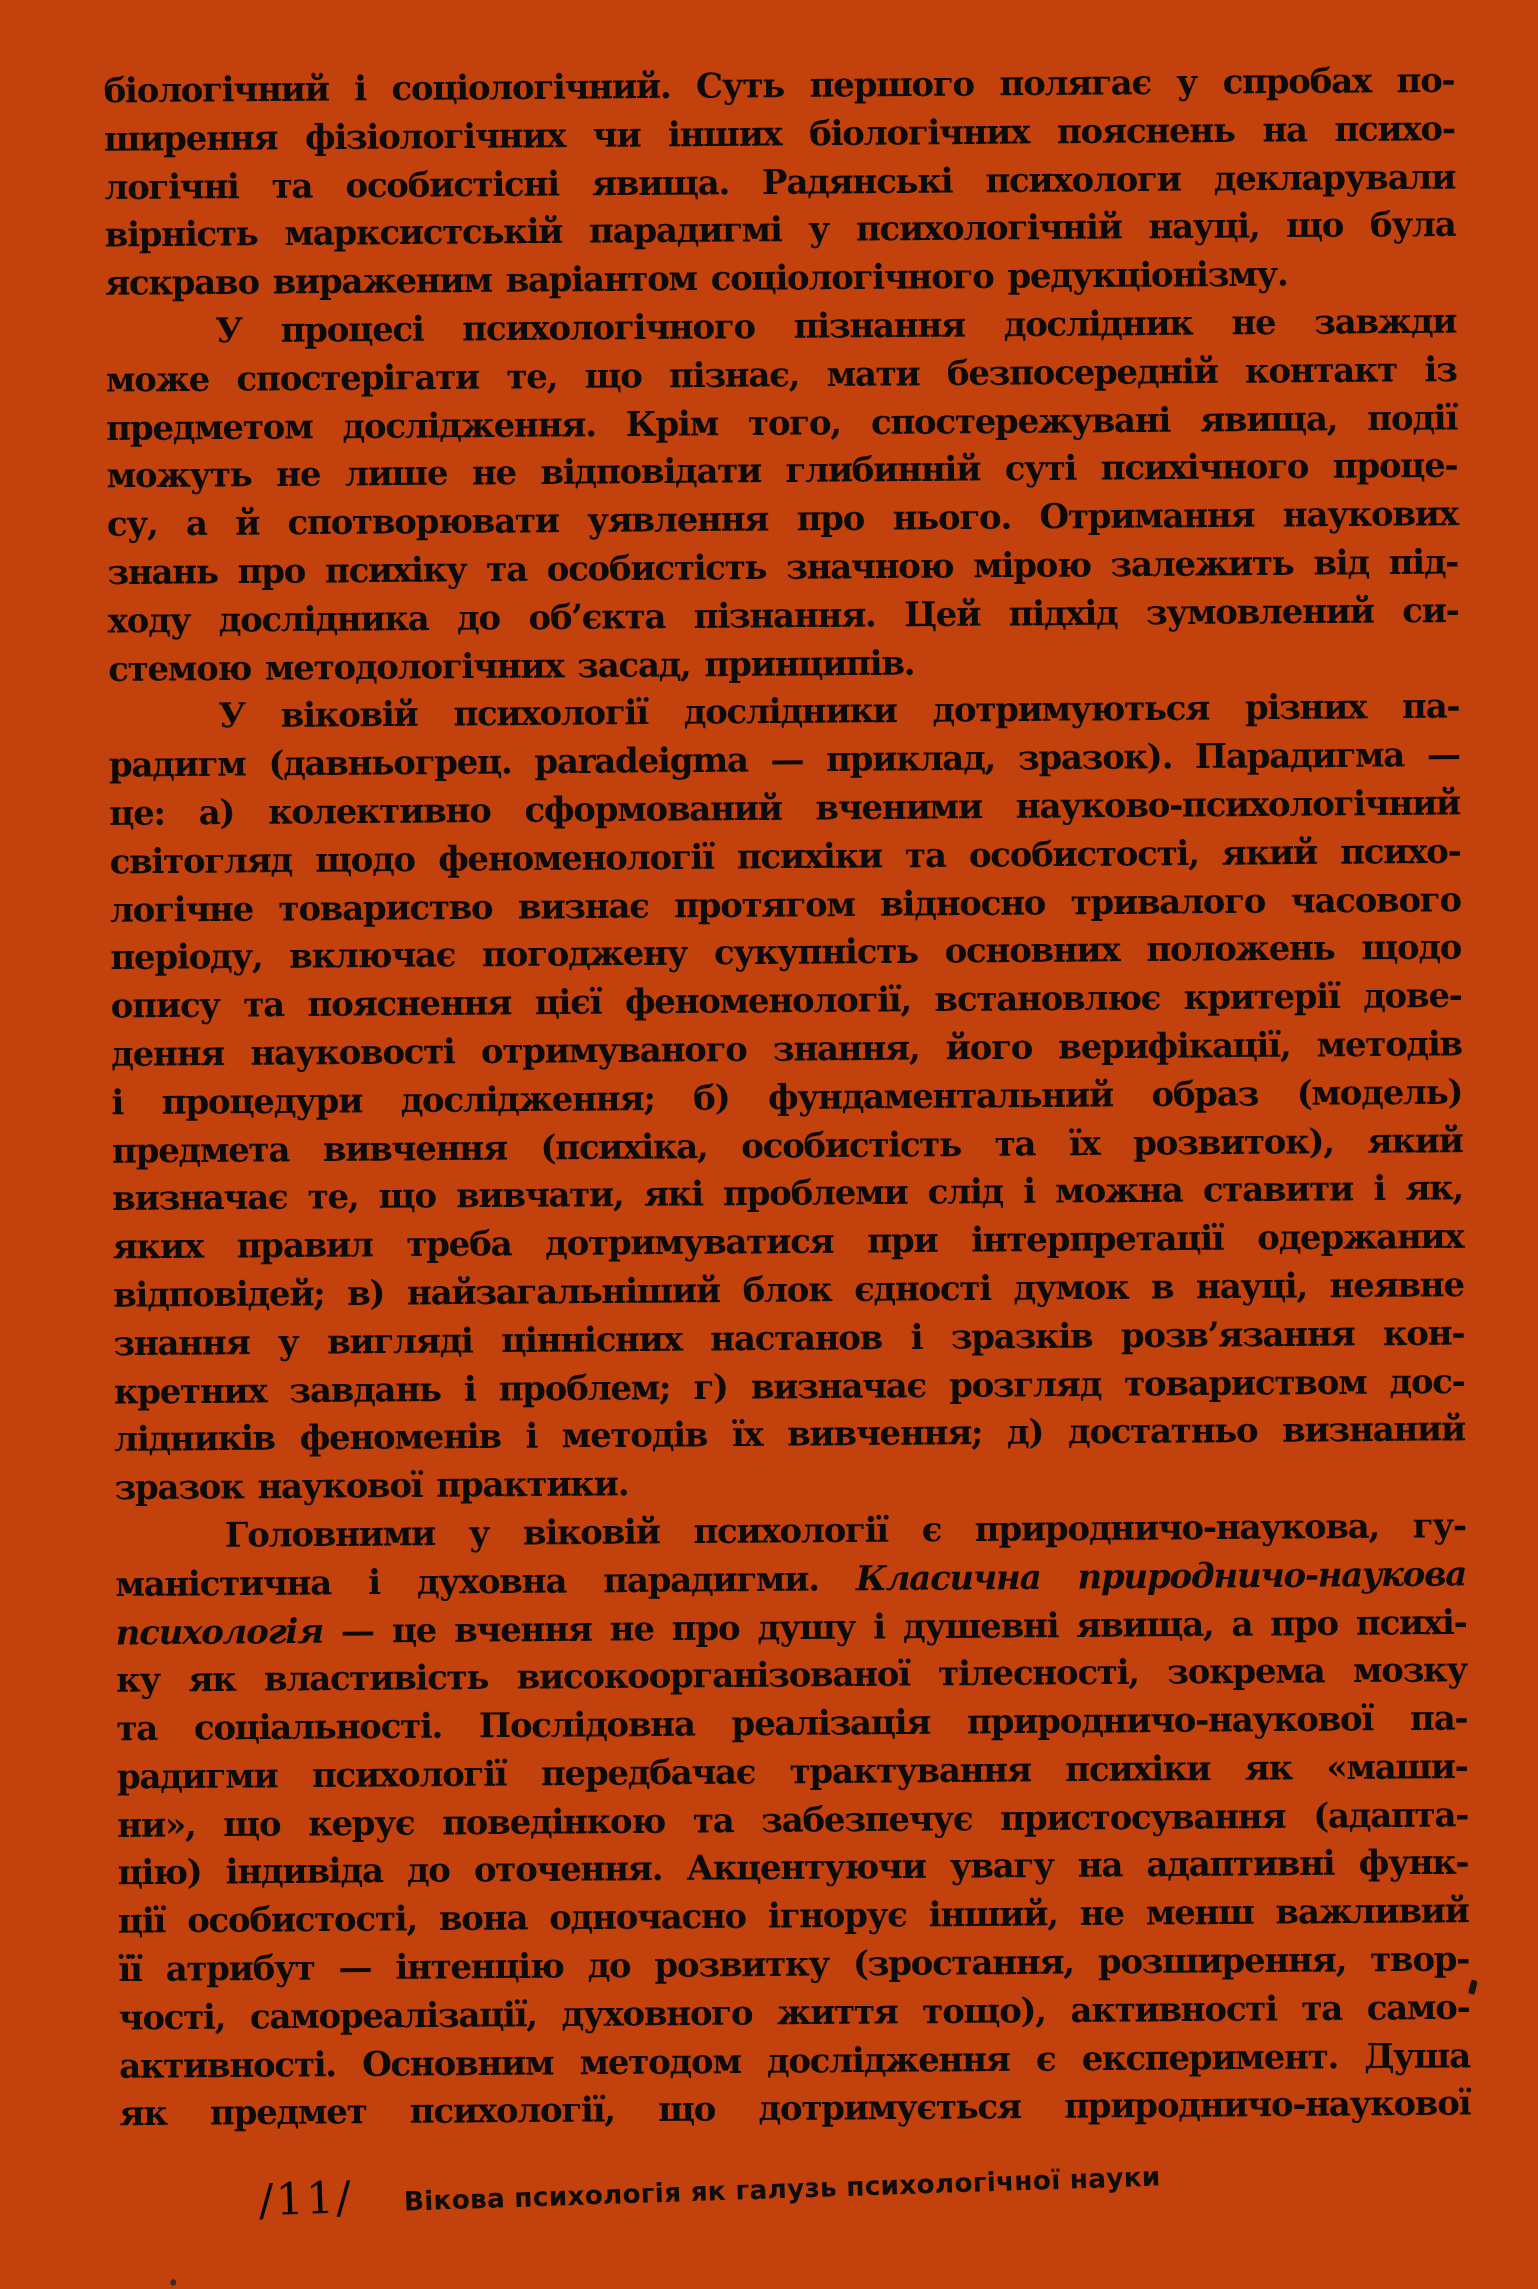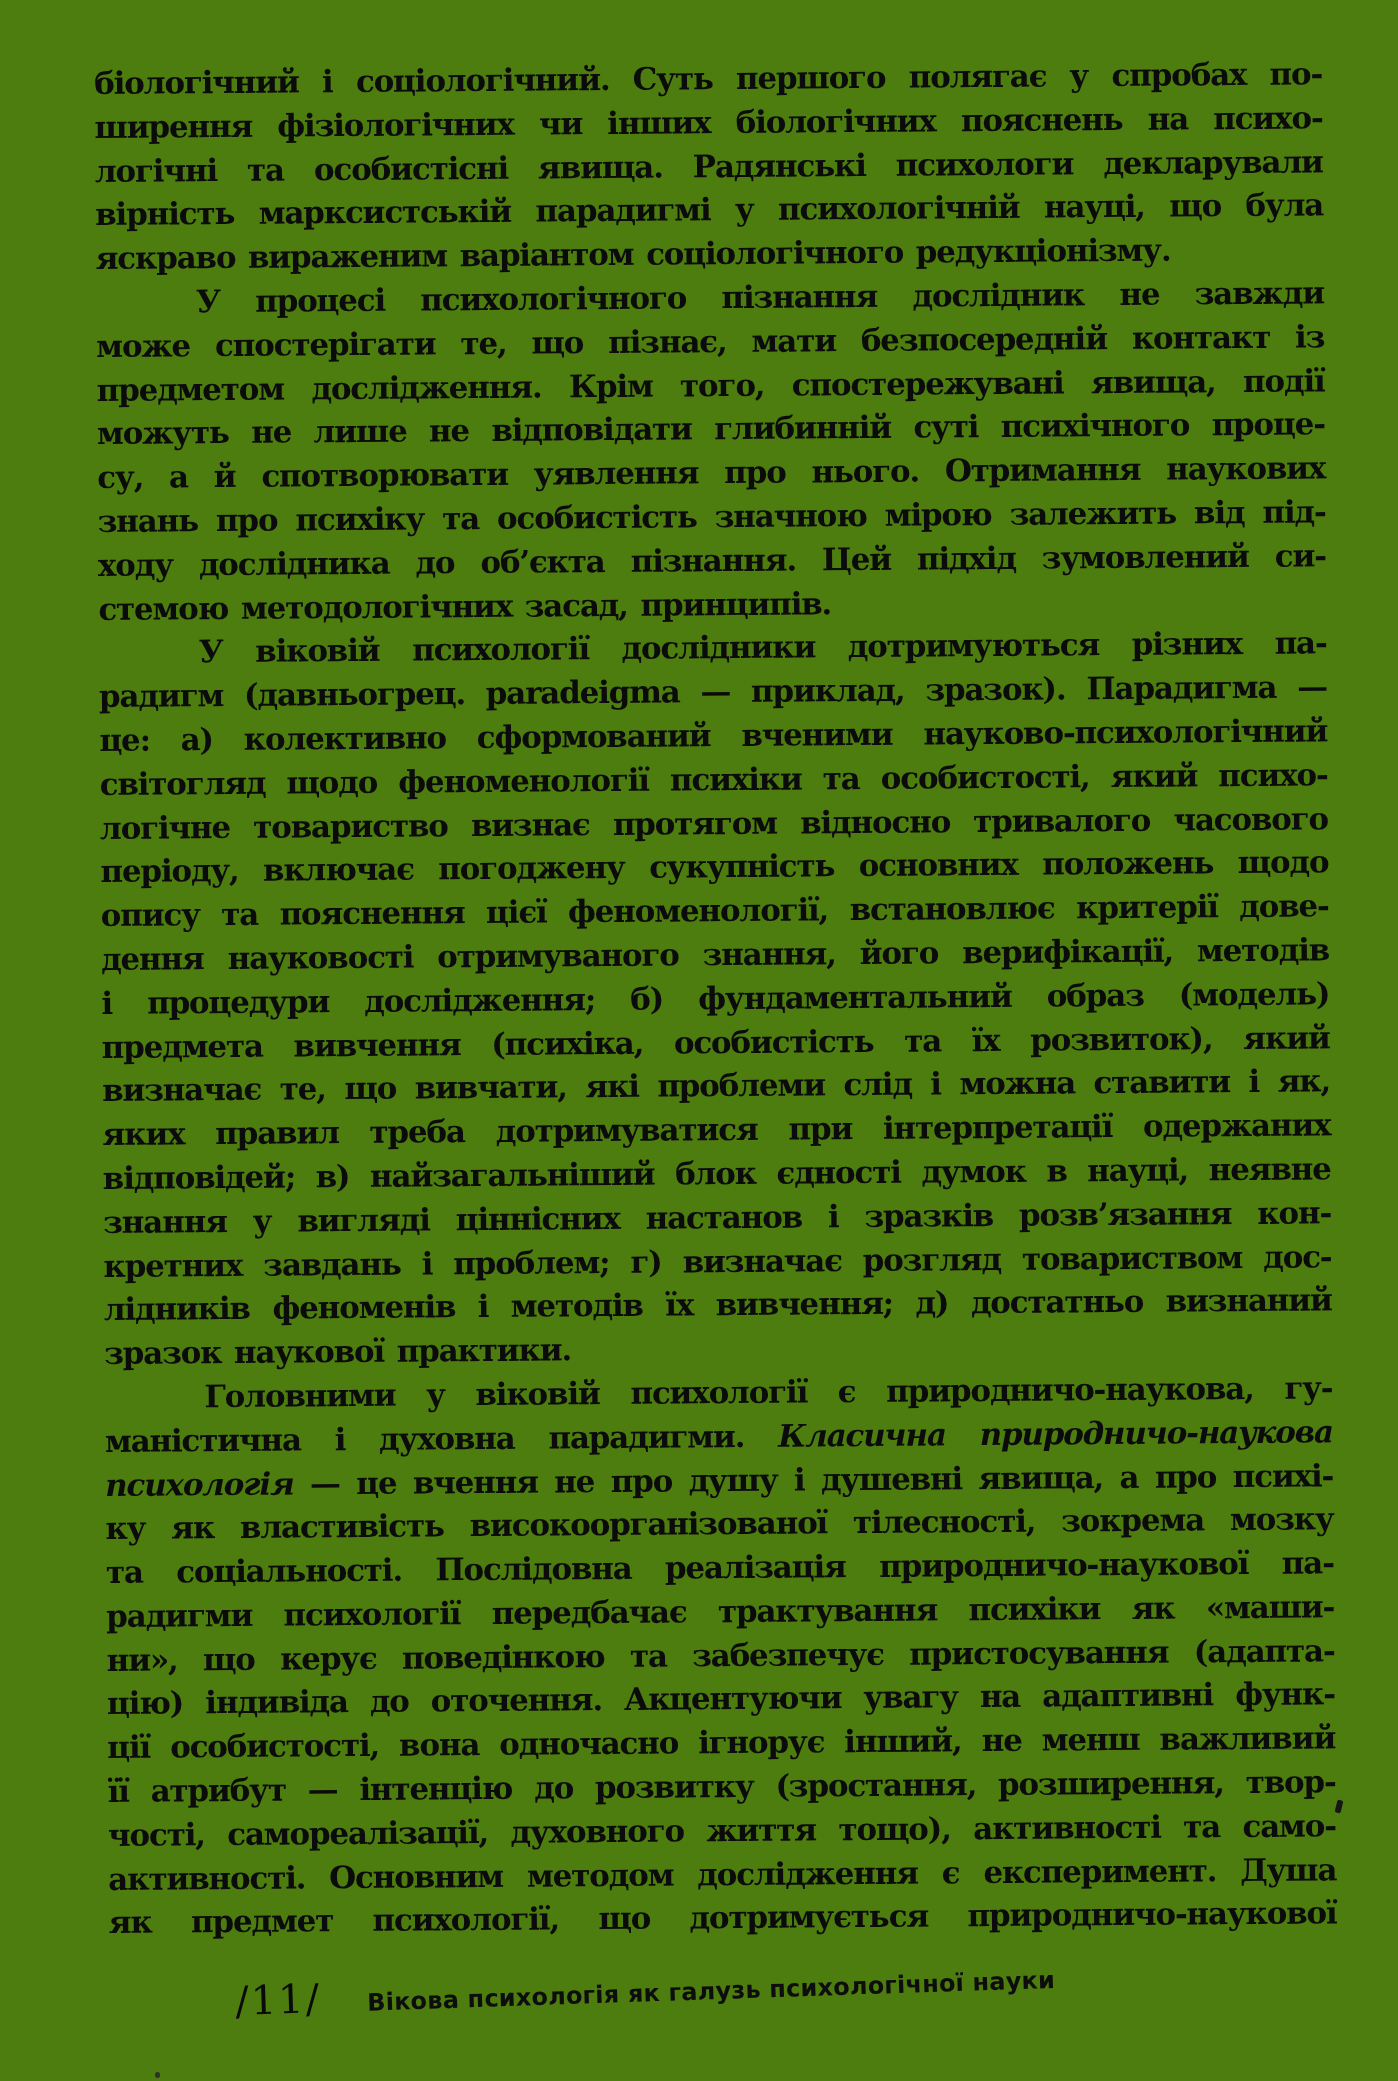--- a/index.html
+++ b/index.html
@@ -1,20 +1,20 @@
 <!DOCTYPE html>
 <html lang="uk"><head>
 <meta charset="utf-8">
 <style>
   html, body { margin: 0; padding: 0; background: #ffffff; }
   .page {
     position: relative;
     width: 1398px;
     height: 2081px;
-    background: #4d7c0f;
+    background: #c2410c;
     overflow: hidden;
     color: #0b0b0b;
     font-family: "DejaVu Serif", serif;
   }
   .text-block {
     position: absolute;
     left: 94px;
     top: 62px;
     width: 1228px;
     transform: rotate(-0.45deg);

